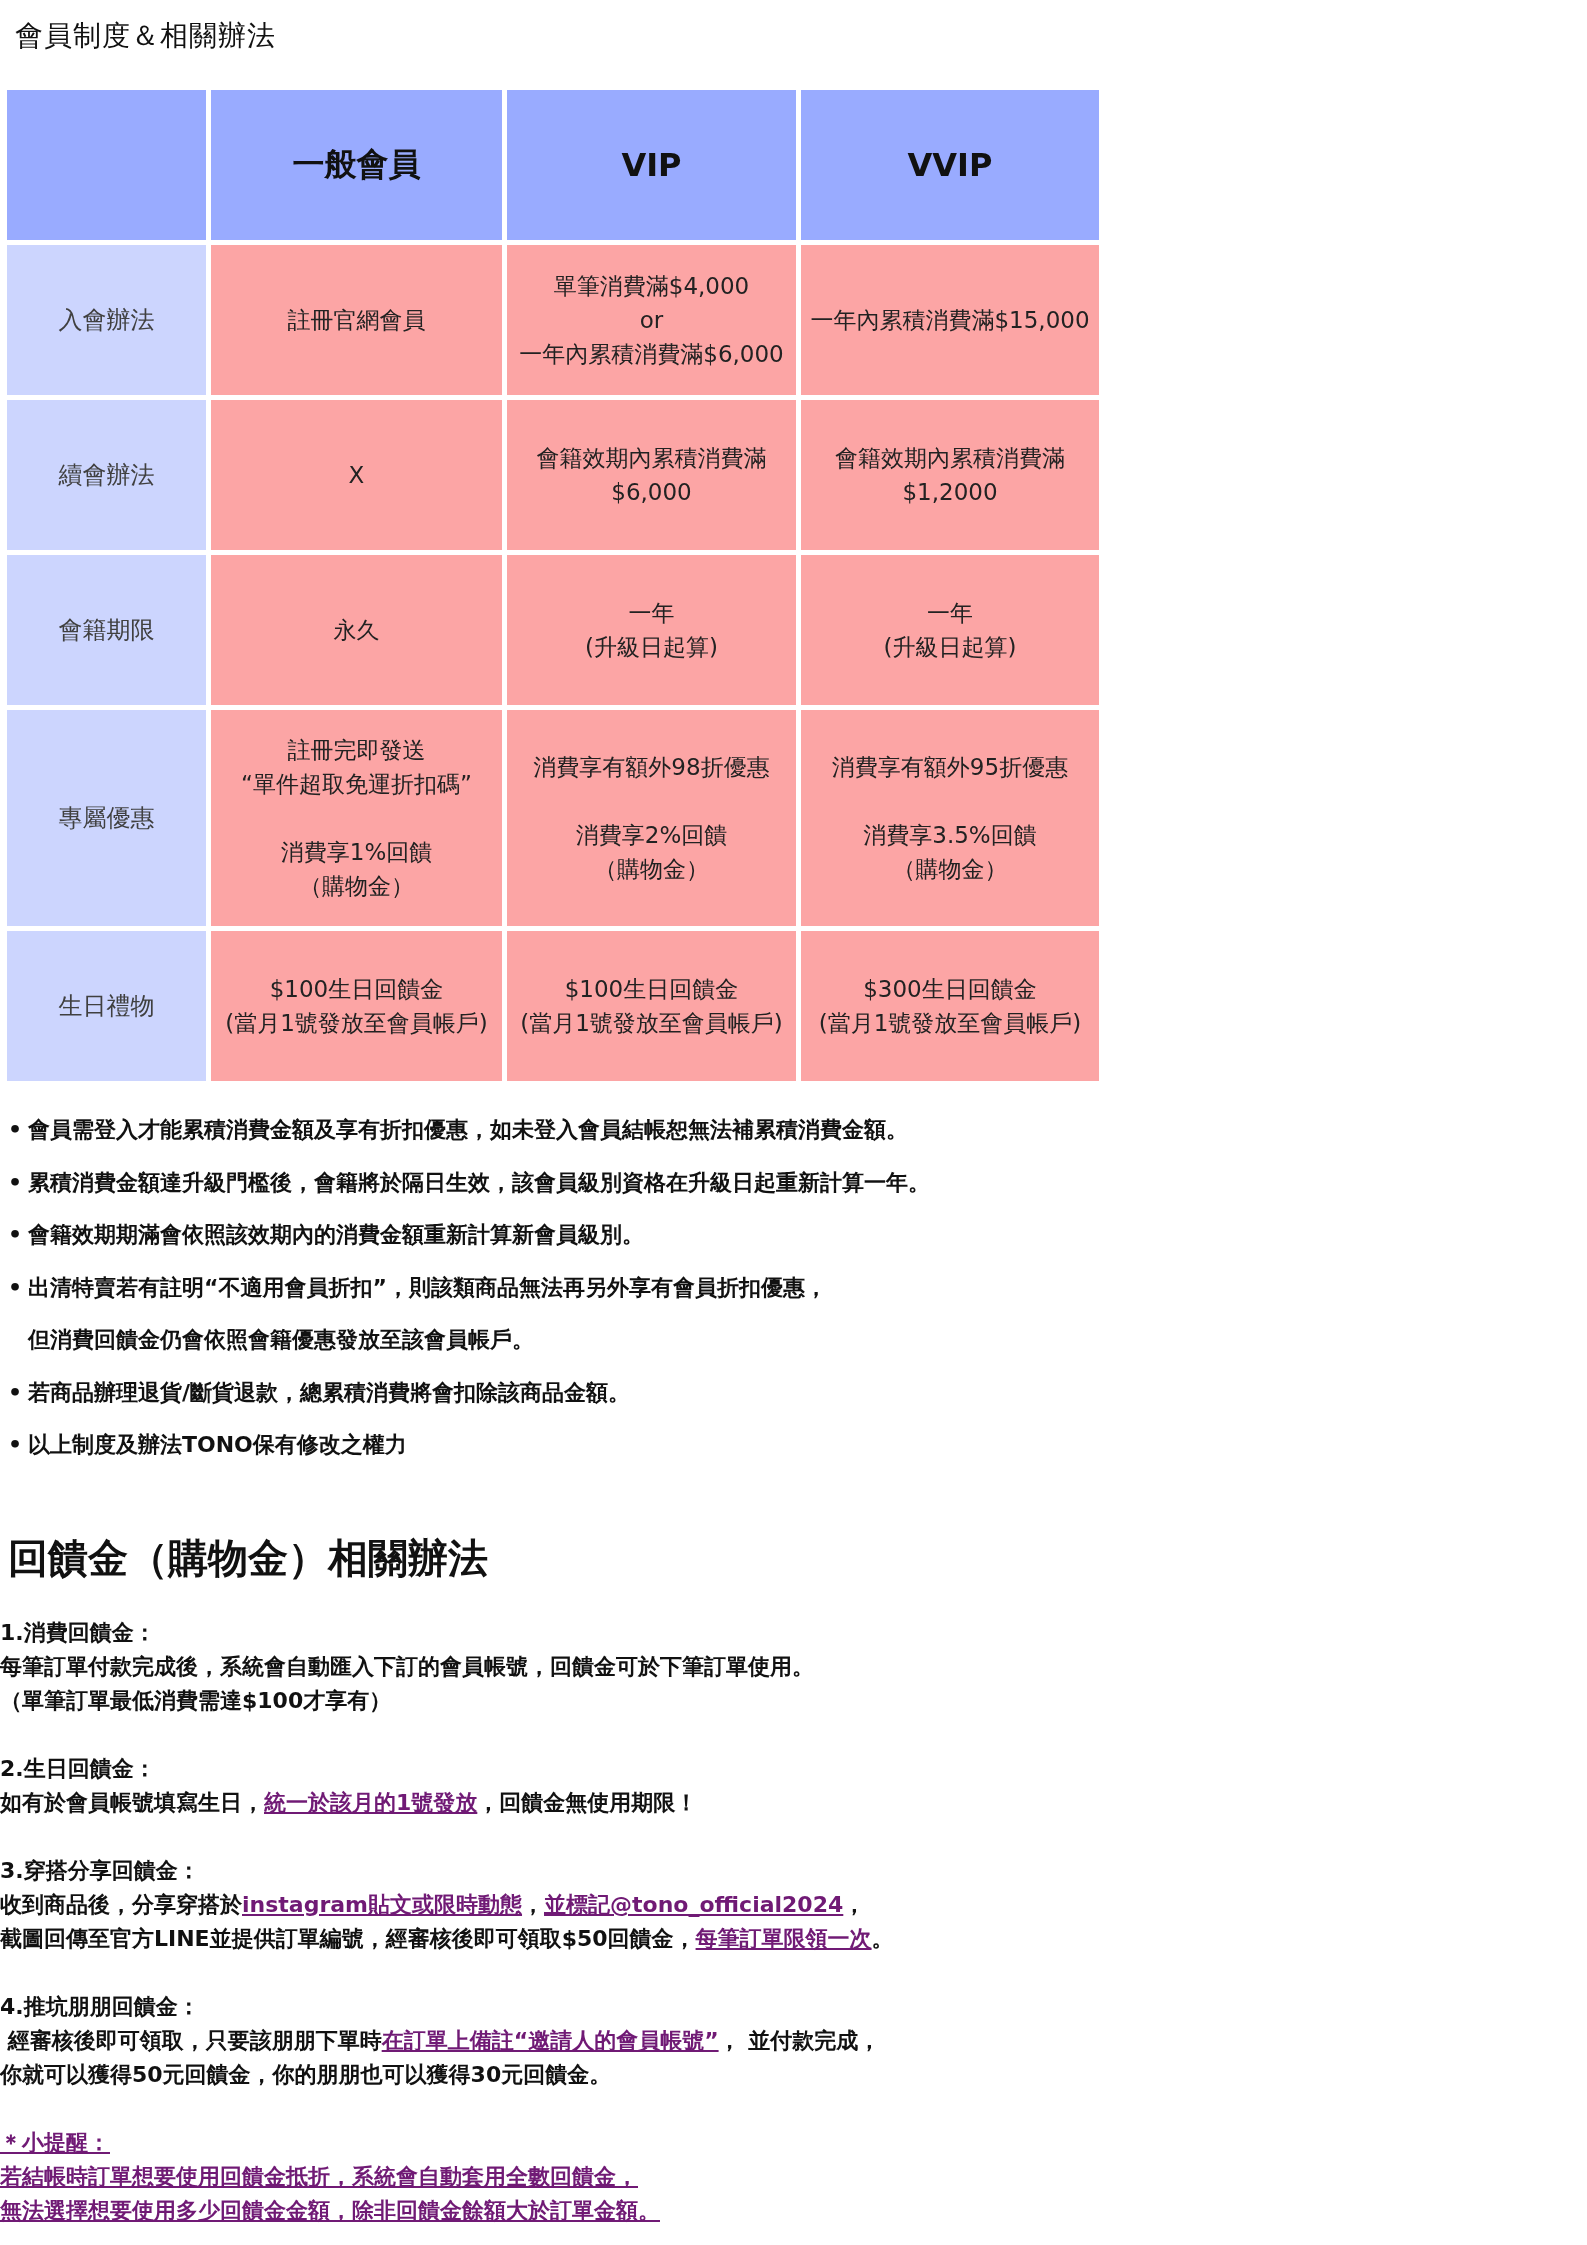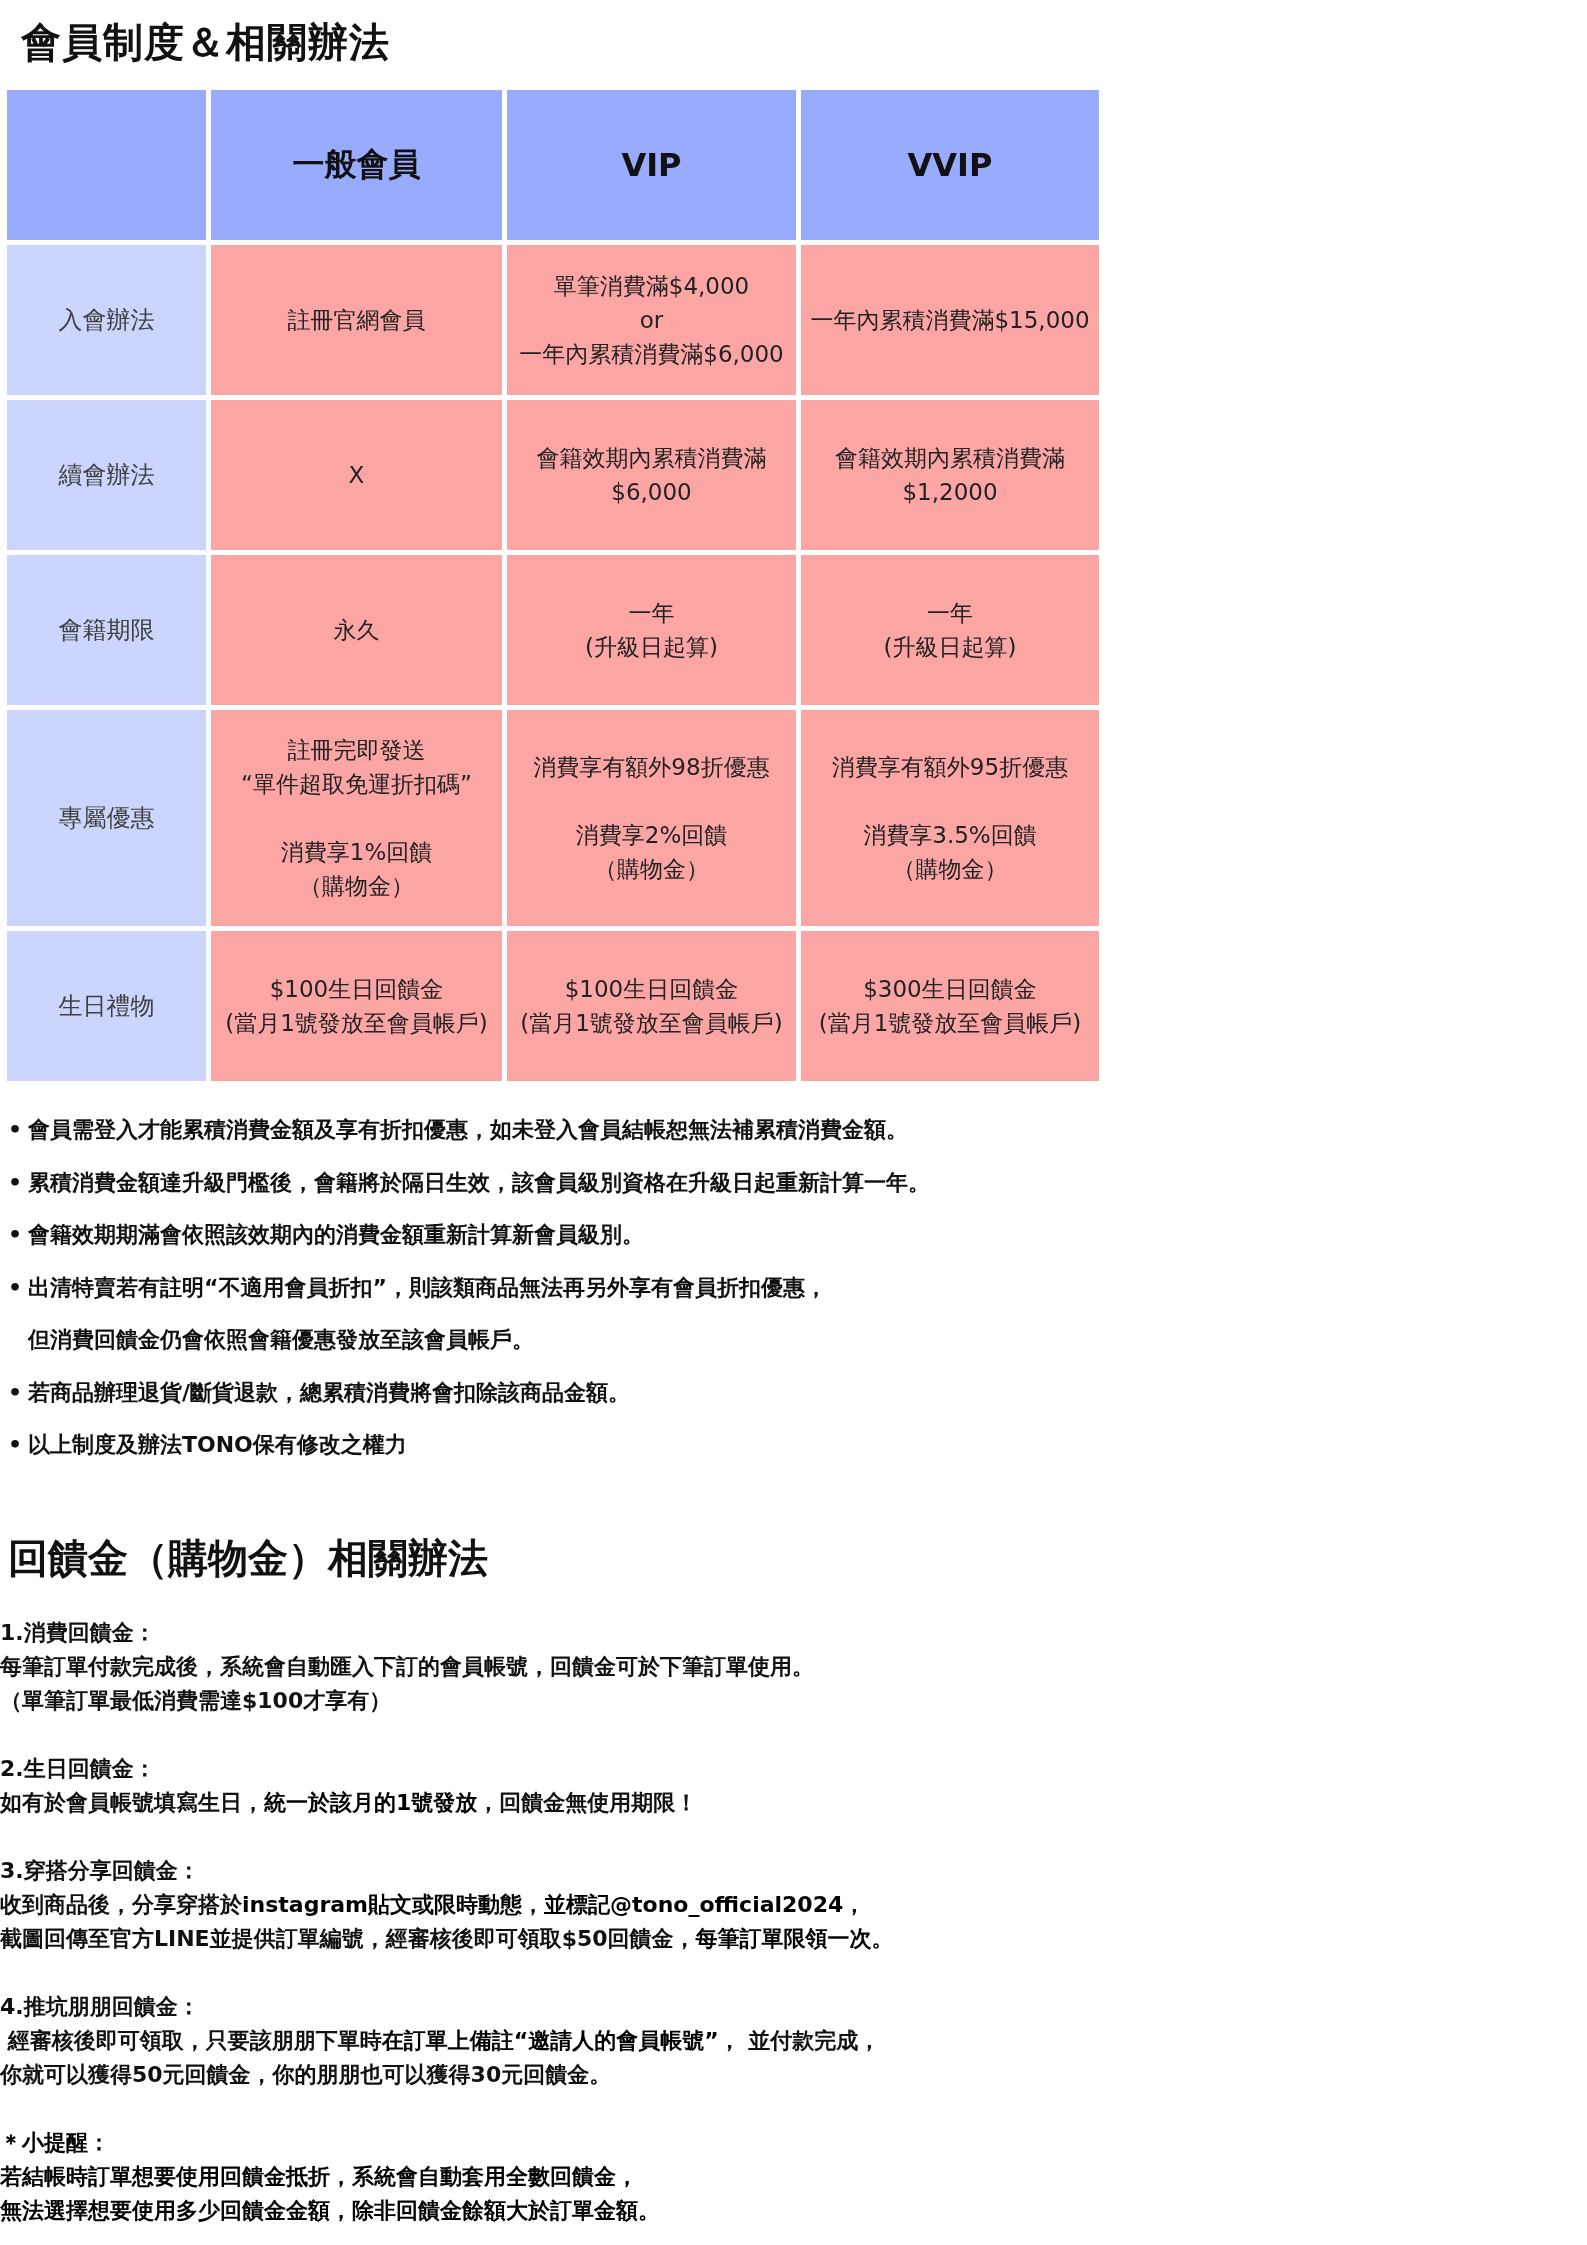--- a/index.html
+++ b/index.html
@@ -3,21 +3,21 @@
 <meta charset="utf-8">
 <style>
   html, body { margin: 0; padding: 0; background: #ffffff; }
   body {
     width: 1587px; height: 2245px; position: relative; overflow: hidden;
     font-family: "DejaVu Sans", "Liberation Sans", sans-serif;
     color: #111111;
   }
   .page-title {
     position: absolute; left: 9px; top: 2px;
-    font-size: 40px; font-weight: bold; line-height: 56px; margin: 12px;
+    font-size: 28px; font-weight: normal; line-height: 56px; margin: 6px;
     letter-spacing: 1px;
   }
   .tier-table {
     position: absolute; left: 7px; top: 90px;
     border-collapse: separate; border-spacing: 5px 5px;
     margin: -5px;
     table-layout: fixed;
   }
   .tier-table td, .tier-table th {
     padding: 0; text-align: center; vertical-align: middle;
@@ -49,21 +49,21 @@
   .section2-title {
     position: absolute; left: 8px; top: 1528px; margin: 0;
     font-size: 40px; font-weight: bold; line-height: 60px;
   }
   .rules {
     position: absolute; left: 0; top: 1616px; width: 1300px;
     font-size: 22px; font-weight: bold; line-height: 34px;
   }
   .rules p { margin: 0; white-space: nowrap; }
   .rules .blk { margin-bottom: 34px; }
-  .blue { color: #000000; }
+  .blue { color: #701a75; text-decoration: underline; }
 </style>
 </head>
 <body>
 
 <h1 class="page-title">會員制度＆相關辦法</h1>
 
 <table class="tier-table">
   <colgroup>
     <col style="width:199px">
       <col style="width:291px">

